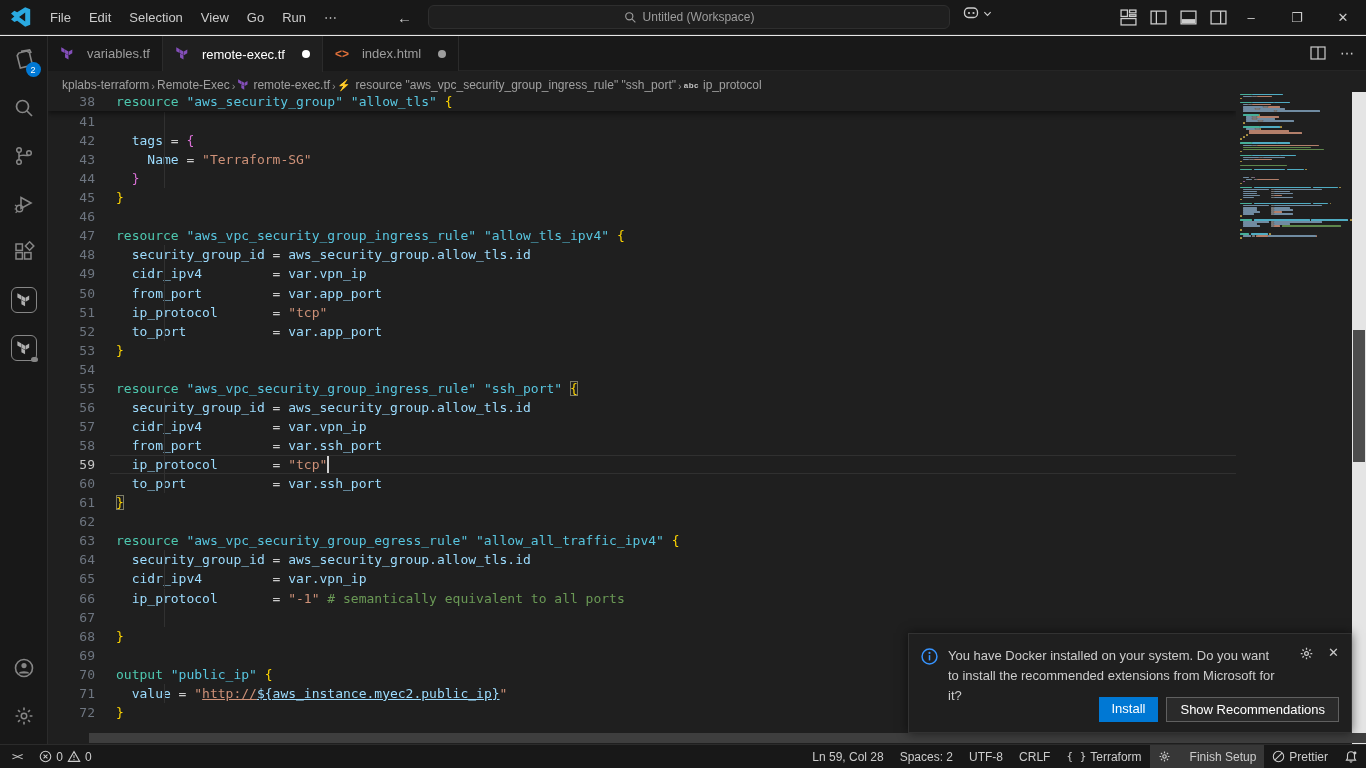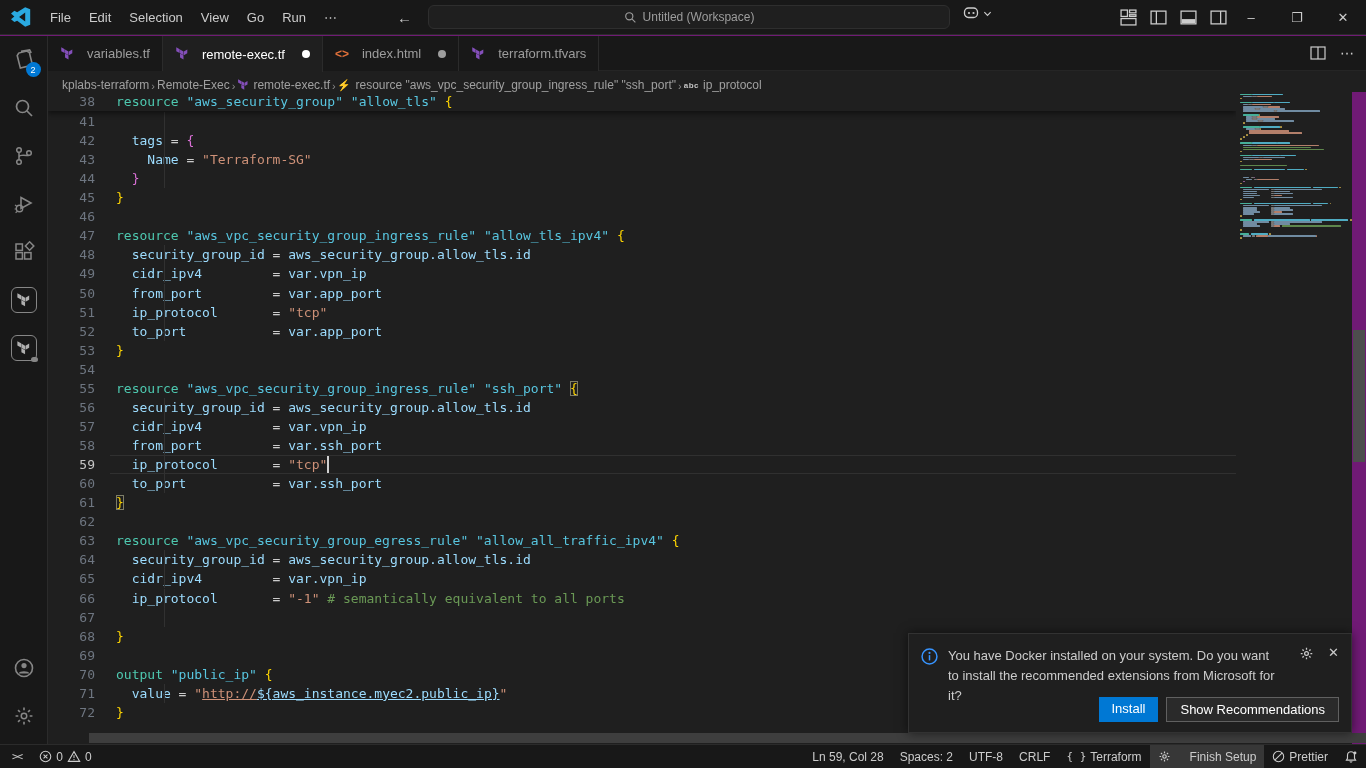--- a/index.html
+++ b/index.html
@@ -1,18 +1,18 @@
 <!DOCTYPE html>
 <html><head>
 <meta charset="utf-8">
 <style>
   * { margin:0; padding:0; box-sizing:border-box; }
   html,body { width:1366px; height:768px; overflow:hidden; background:#1f1f1f;
     font-family:"Liberation Sans", sans-serif; }
-  #app { position:relative; width:1366px; height:768px; background:#701a75; }
+  #app { position:relative; width:1366px; height:768px; background:#e5e5e5; }
 
   
   .titlebar { position:absolute; top:0; left:0; width:1366px; height:35px;
     background:#181818; border-bottom:1px solid #2b2b2b; display:flex; align-items:center; z-index:40; }
   .vslogo { width:20px; height:20px; margin:0 10px 0 11px; flex:0 0 auto; }
   .menu { display:flex; align-items:center; }
   .menu-item { color:#cccccc; font-size:13px; padding:4px 9px; border-radius:5px; cursor:default; }
   .nav-arrows { display:flex; align-items:center; margin-left:42px; color:#cccccc; }
   .nav-arrow { font-size:15px; padding:2px 9px; color:#cccccc; }
   .nav-arrow.fwd { color:#8b8b8b; }
@@ -279,33 +279,20 @@
             </g>
           </svg>
         </span>
         <span>remote-exec.tf</span>
         <span class="dirty"></span>
       </div>
       <div class="tab">
         <span style="color: rgb(224, 112, 58); font-size: 12px; font-weight: bold;">&lt;&gt;</span>
         <span>index.html</span>
         <span class="dirty"></span>
-      </div>
-      <div class="tab">
-        <span>
-          <svg width="14" height="14" viewBox="0 0 16 16">
-            <g fill="#844fba">
-              <polygon points="1.45,0.3 5.38,2.53 5.38,6.98 1.45,4.75"></polygon>
-              <polygon points="5.75,2.78 9.68,5.0 9.68,9.45 5.75,7.22"></polygon>
-              <polygon points="10.13,5.01 14.04,2.79 14.04,7.24 10.13,9.46"></polygon>
-              <polygon points="5.75,7.56 9.68,9.79 9.68,14.24 5.75,12.01"></polygon>
-            </g>
-          </svg>
-        </span>
-        <span>terraform.tfvars</span>
       </div>
     <div class="tab-actions">
       <span>
           <svg width="16" height="16" viewBox="0 0 16 16">
             <rect x="1" y="2" width="14" height="12" fill="none" stroke="#cccccc" stroke-width="1.2"></rect>
             <line x1="8" y1="2" x2="8" y2="14" stroke="#cccccc" stroke-width="1.2"></line>
           </svg>
         </span>
       <span style="font-size:14px;color:#cccccc;">⋯</span>
     </div>

